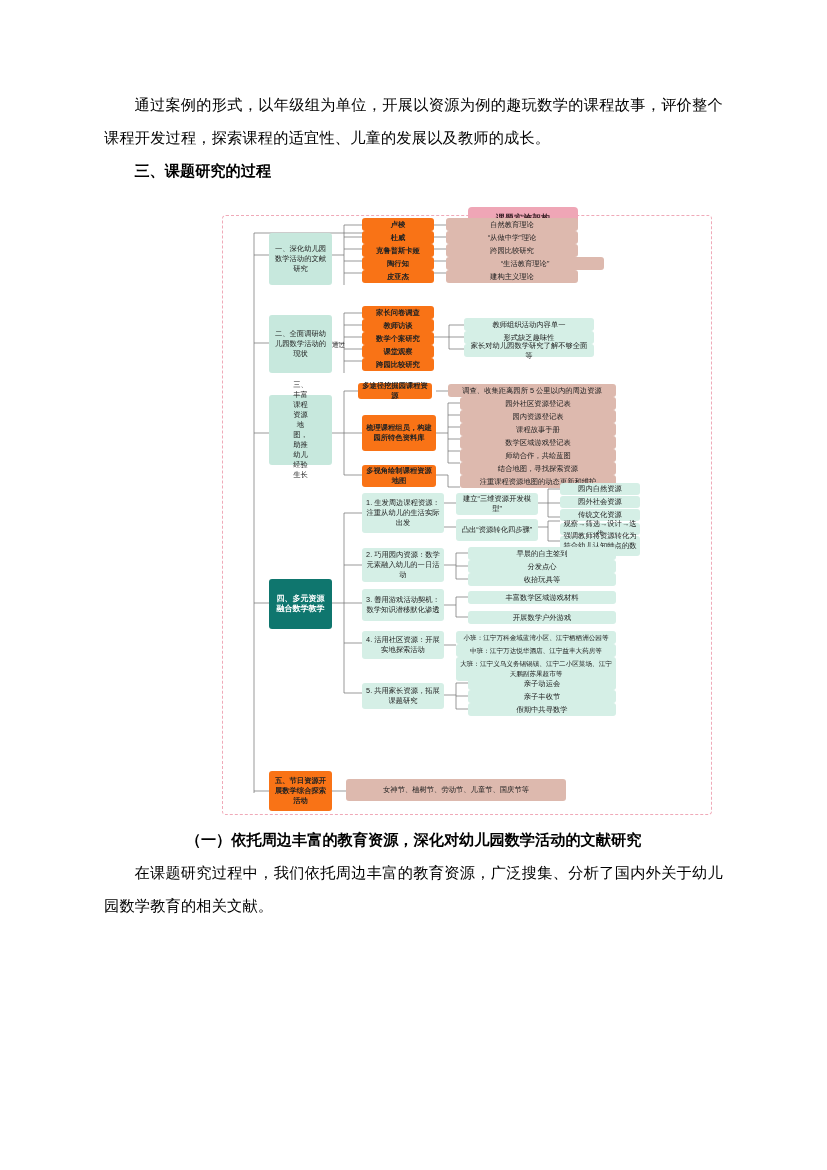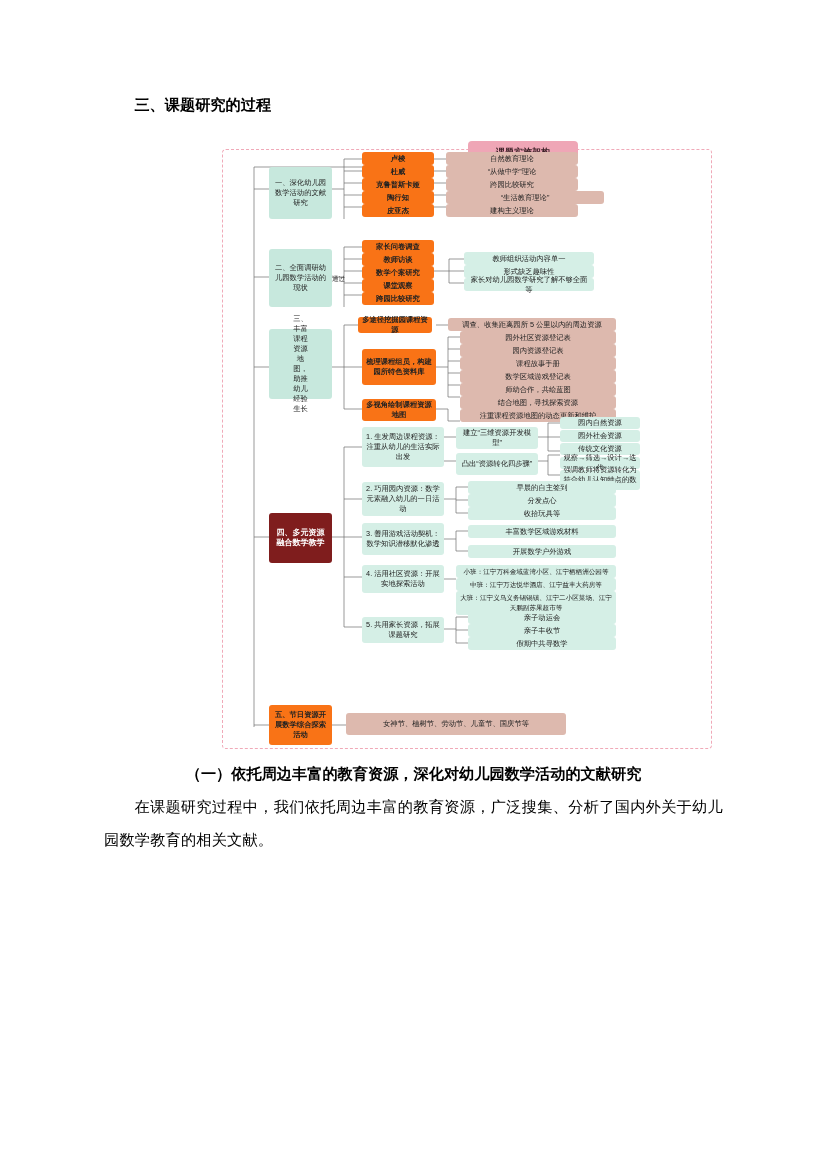--- a/index.html
+++ b/index.html
@@ -69,41 +69,42 @@
     padding:1px 3px;
   }
   .n-title{
     background:#efa6b6;
     color:#3a2026;
     font-size:9px;
     font-weight:bold;
     border-radius:4px;
   }
   .n-green{ background:#c7e8dd; }
-  .n-green-d{ background:#7f1d1d; color:#fff; font-weight:bold; font-size:8px;}
+  .n-green-d{ background:#0f766e; color:#fff; font-weight:bold; font-size:8px;}
   .n-pink{ background:#f97316;font-weight:bold; }
   .n-tan{ background:#ddb9ae; }
   .n-lgreen{ background:#d5efe6; }
   svg.conn{
     position:absolute; left:0; top:0; width:100%; height:100%;
     pointer-events:none;
   }
   .conn line, .conn path{ stroke:#6f6f6f; stroke-width:0.7; fill:none; }
   .lbl{
     position:absolute;
     font-family:"Liberation Sans", sans-serif;
     font-size:6.5px;
     color:#333;
   }
 </style>
 </head>
 <body>
 
 <div class="page">
 
+  <p class="body-text indent">通过案例的形式，以年级组为单位，开展以资源为例的趣玩数学的课程故事，评价整个课程开发过程，探索课程的适宜性、儿童的发展以及教师的成长。</p>
 
   <p class="heading">三、课题研究的过程</p>
 
 
   <div class="diagram-wrap">
     <div class="dashed-box"></div>
 
     <svg class="conn" viewBox="0 0 619 630" preserveAspectRatio="none">
 
       <path d="M313 27 L313 40"></path>

